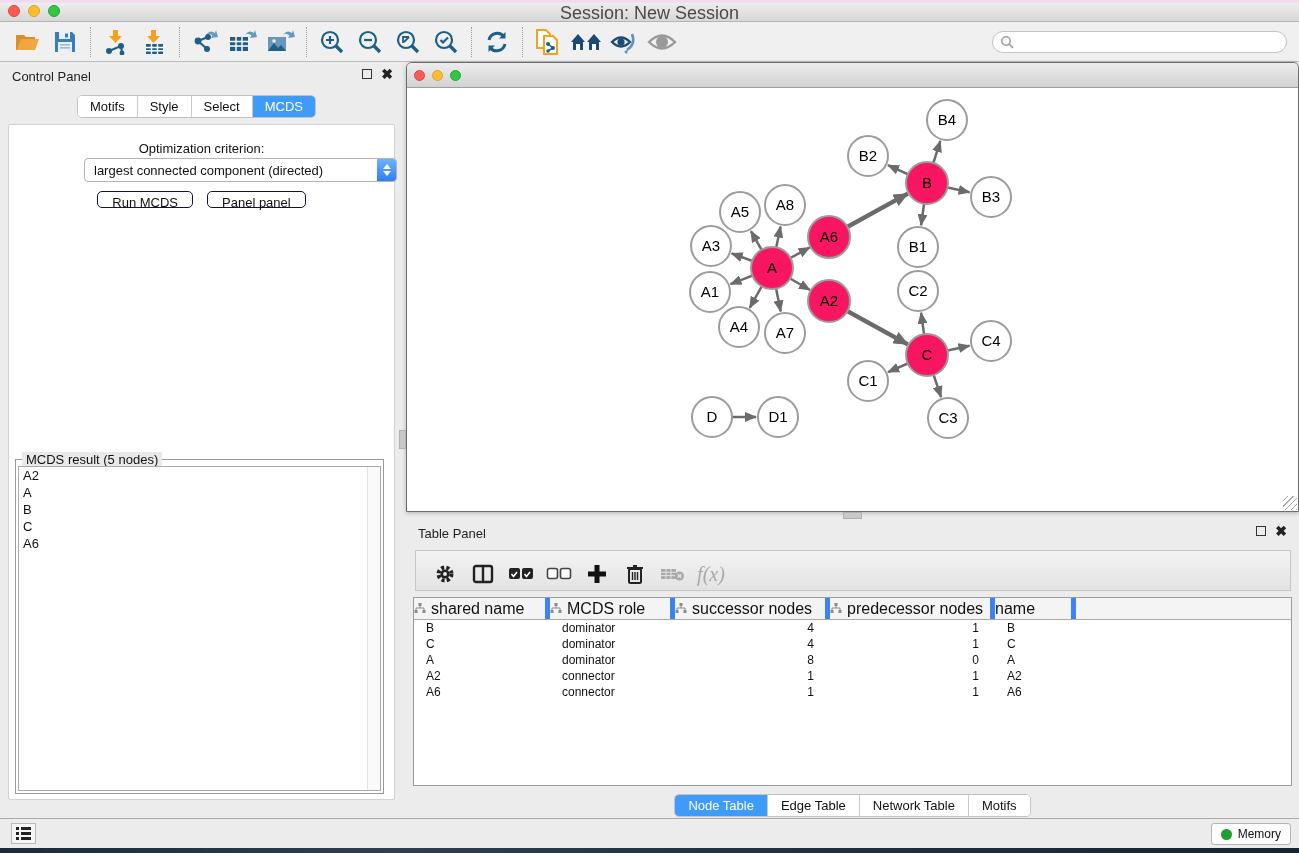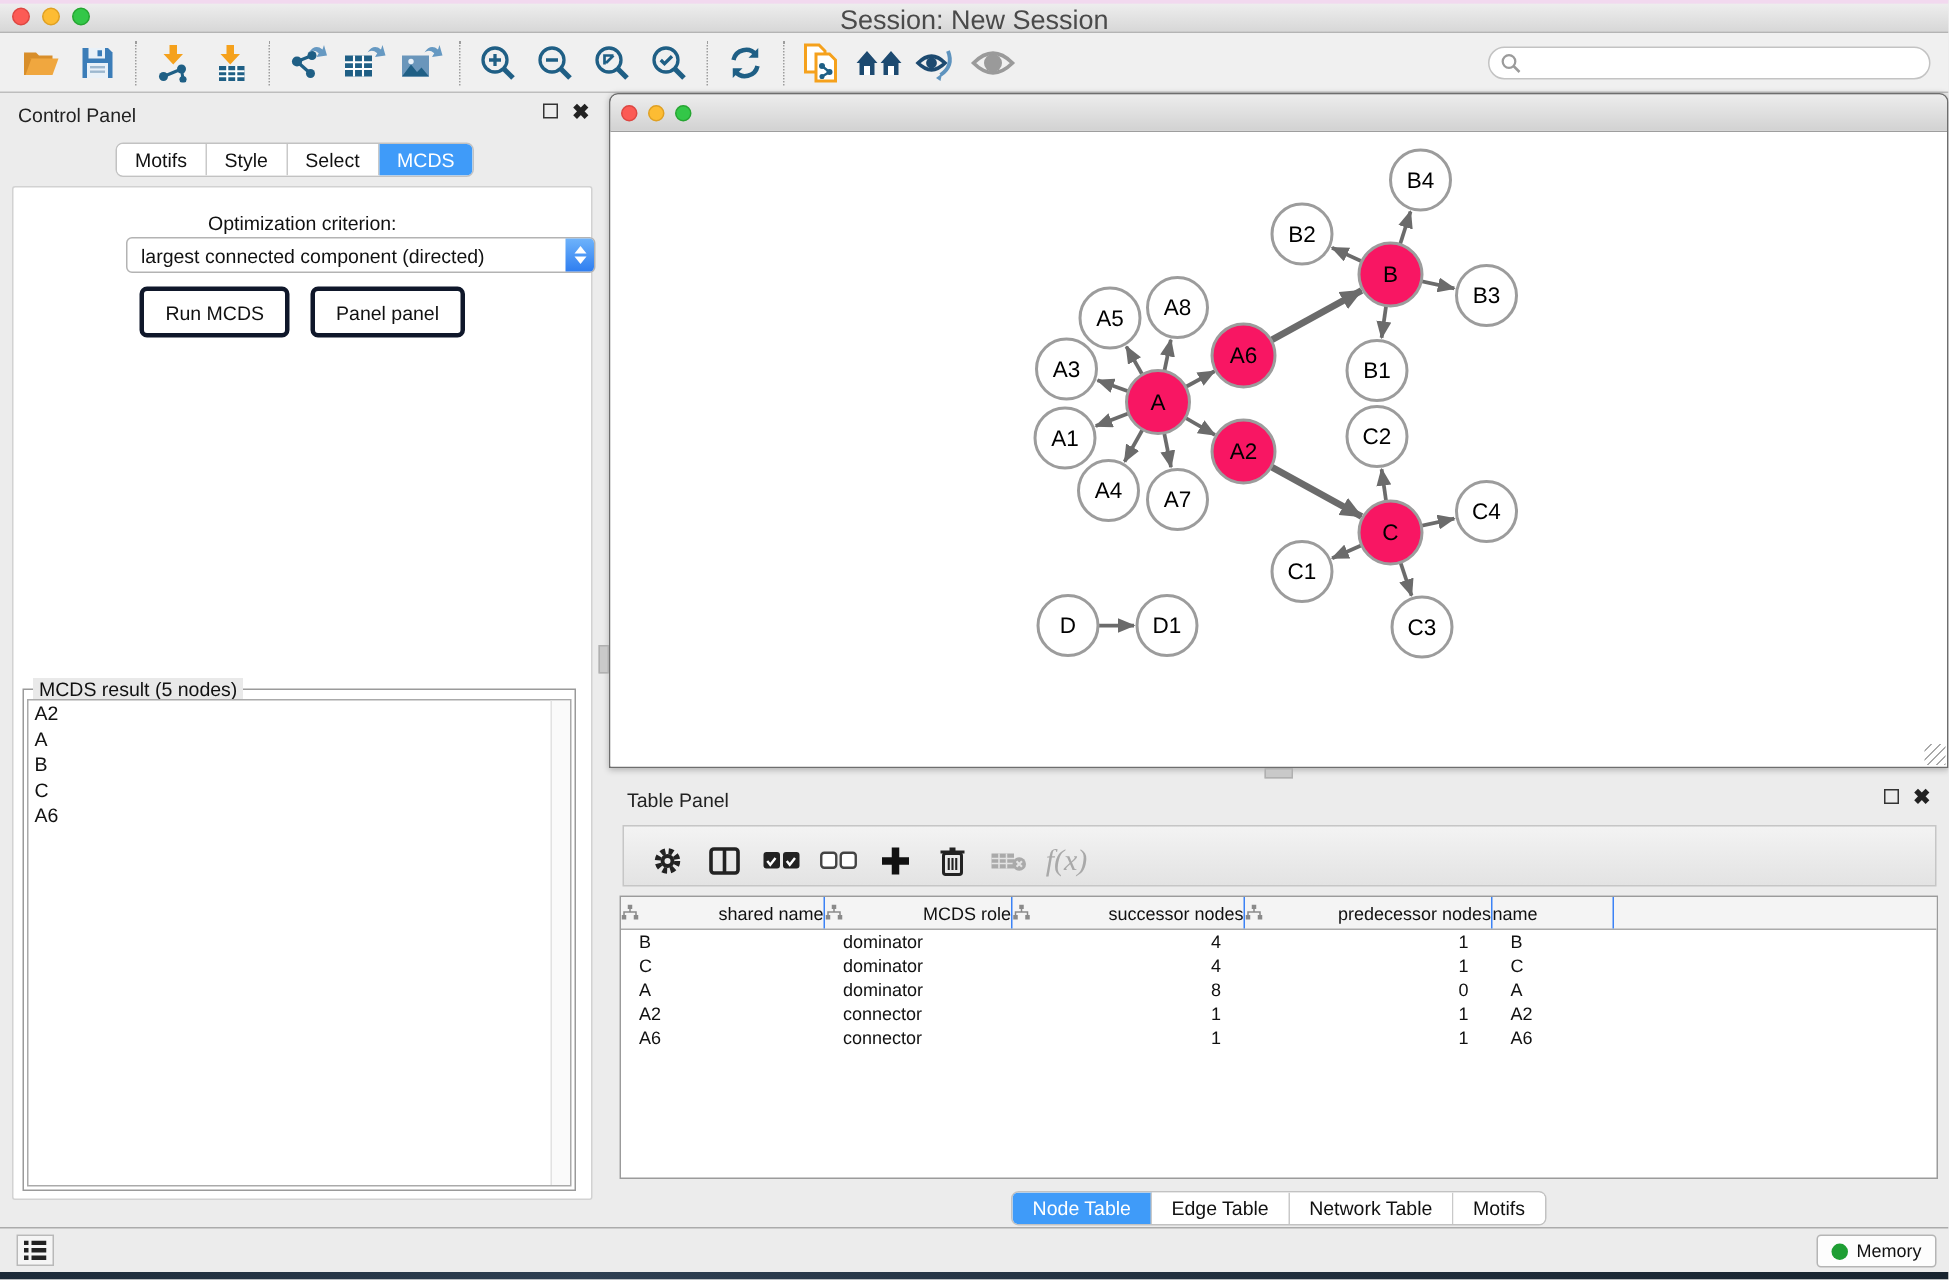--- a/index.html
+++ b/index.html
@@ -46,22 +46,22 @@
     background:#ffffff; border:1px solid #d2d2d2; border-radius:2px; }
   .opt-label { margin-top:16px; text-align:center; font-size:13px; color:#111; }
   .dropdown { position:absolute; left:35px; top:33px; width:313px; height:24px; background:#fff;
     border:1px solid #b3b3b3; border-radius:4px; display:flex; align-items:center; cursor:pointer;margin-left:40px; }
   .dropdown .dd-text { flex:1; font-size:13px; color:#111; padding-left:9px; white-space:nowrap; overflow:hidden; }
   .dd-stepper { width:19px; height:22px; background:linear-gradient(#6eb3fb,#2f7ef0); border-radius:0 3px 3px 0;
     display:flex; flex-direction:column; align-items:center; justify-content:center; gap:2px; }
   .dd-stepper .tri-up { width:0;height:0;border-left:4px solid transparent;border-right:4px solid transparent;border-bottom:5px solid #fff; }
   .dd-stepper .tri-dn { width:0;height:0;border-left:4px solid transparent;border-right:4px solid transparent;border-top:5px solid #fff; }
   .cp-buttons { position:absolute; left:0; top:66px; width:100%; display:flex; justify-content:center; gap:14px; }
-  .btn { background:#fff; border:3px solid #0f172a; border-radius:5px; font-size:13px; color:#111;
-    padding:3px 14px; height:34px; cursor:pointer; font-family:"Liberation Sans",sans-serif; }
+  .btn { background:#fff; border:1px solid #0f172a; border-radius:5px; font-size:13px; color:#111;
+    padding:3px 14px; height:17px; cursor:pointer; font-family:"Liberation Sans",sans-serif; }
   .result-group { position:absolute; left:6px; top:334px; width:369px; height:335px;
     border:1px solid #9a9a9a; }
   .result-title { position:absolute; left:6px; top:-8px; background:#e9e9e9; padding:0 4px; font-size:13px; color:#111; }
   .result-list { position:absolute; left:2px; top:6px; right:2px; bottom:2px; background:#fff;
     border:1px solid #aaa; overflow:hidden; }
   .result-scroll { position:absolute; right:0; top:0; width:13px; bottom:0; background:#fafafa; border-left:1px solid #e2e2e2; }
   .result-item { font-size:13px; color:#111; padding:1px 0 1px 4px; line-height:15px; }
 
   
   .net-window { position:absolute; left:406px; top:62px; width:893px; height:450px;
@@ -80,22 +80,22 @@
   
   .table-panel { position:absolute; left:406px; top:520px; width:893px; height:298px; background:#ececec; }
   .tp-title { position:absolute; left:12px; top:6px; font-size:13px; color:#222; }
   .tp-toolbar { position:absolute; left:9px; top:30px; width:876px; height:41px;
     background:linear-gradient(#f3f3f3,#e3e3e3); border:1px solid #c6c6c6; display:flex; align-items:flex-end; padding-left:12px; gap:4px; }
   .tp-tool { width:34px; height:32px; display:flex; align-items:center; justify-content:center; cursor:pointer; }
   .tp-tool.disabled { cursor:default; }
   .fx-label { font-size:20px; color:#a9a9a9; font-family:"Liberation Serif",serif; font-style:italic; }
   .tp-table { position:absolute; left:7px; top:77px; width:879px; height:189px; background:#fff; border:1px solid #9b9b9b; }
   .thead { display:flex; height:22px; background:#f4f4f4; border-bottom:1px solid #aaa; }
-  .th { display:flex; align-items:center; justify-content:space-between; gap:5px; font-size:12px; color:#111;
-    border-right:1px solid #3b82f6; height:100%; cursor:pointer; }
+  .th { display:flex; align-items:center; justify-content:flex-start; gap:5px; font-size:16px; color:#111;
+    border-right:5px solid #3b82f6; height:100%; cursor:pointer; }
   .trow { display:flex; height:16px; }
   .td { font-size:12px; color:#111; line-height:16px; white-space:nowrap; overflow:hidden; }
   .tp-tabs { position:absolute; left:0; top:274px; width:100%; display:flex; justify-content:center; }
   .tp-tabs-inner { display:flex; border:1px solid #c2c2c2; border-radius:5px; overflow:hidden; background:#fff; height:23px; }
   .tp-tab { padding:3px 13px 0 13px; font-size:13px; color:#111; border-right:1px solid #c9c9c9; background:#fff; cursor:pointer; }
   .tp-tab:last-child { border-right:none; }
   .tp-tab.active { background:#3f9bf9; color:#fff; }
 
   
   .statusbar { position:absolute; left:0; top:818px; width:1299px; height:30px; background:#ececec; border-top:1px solid #ababab; }

